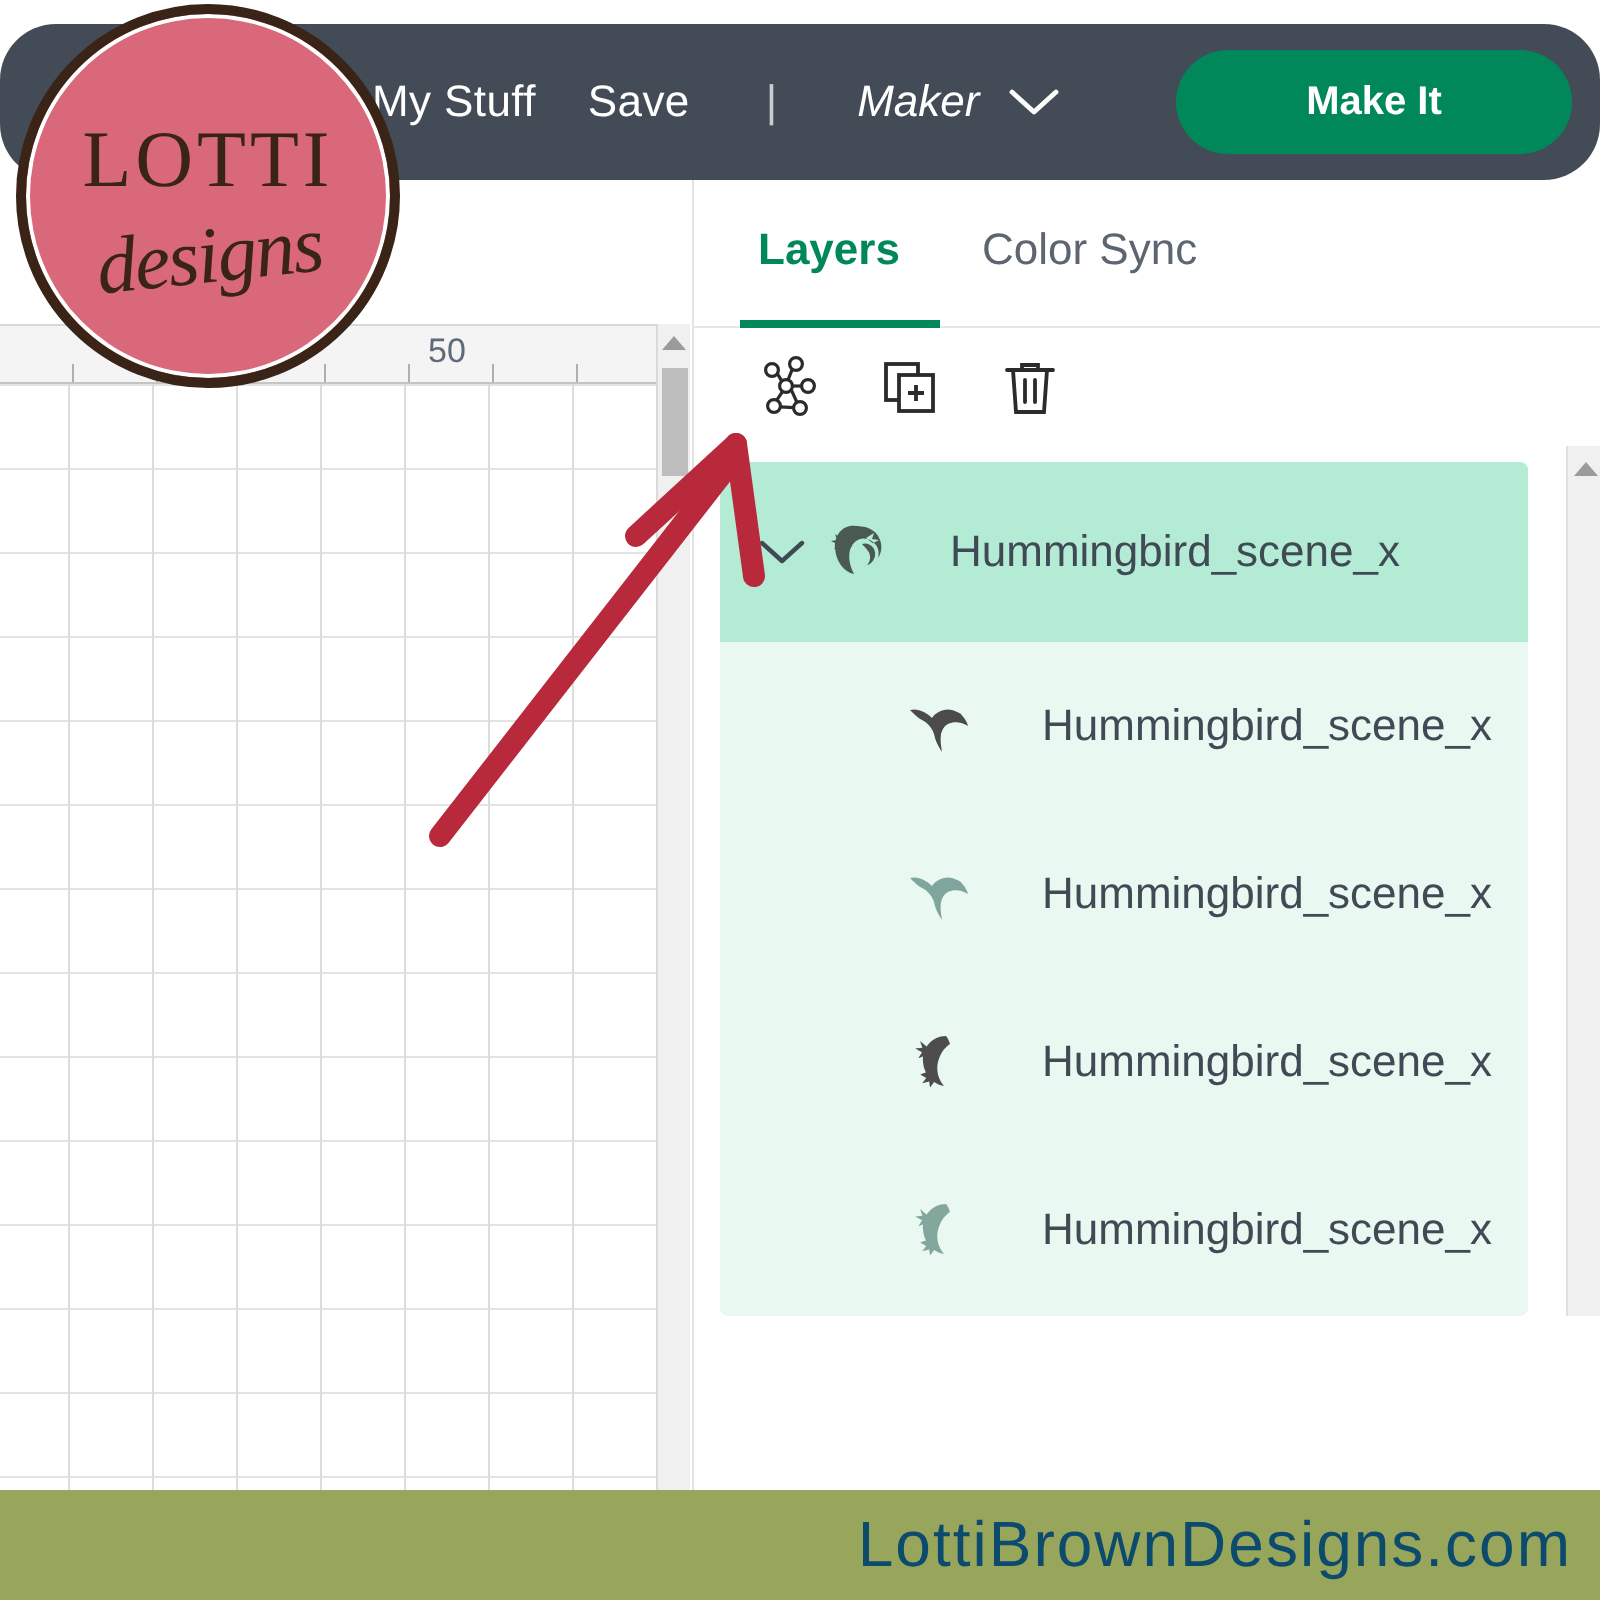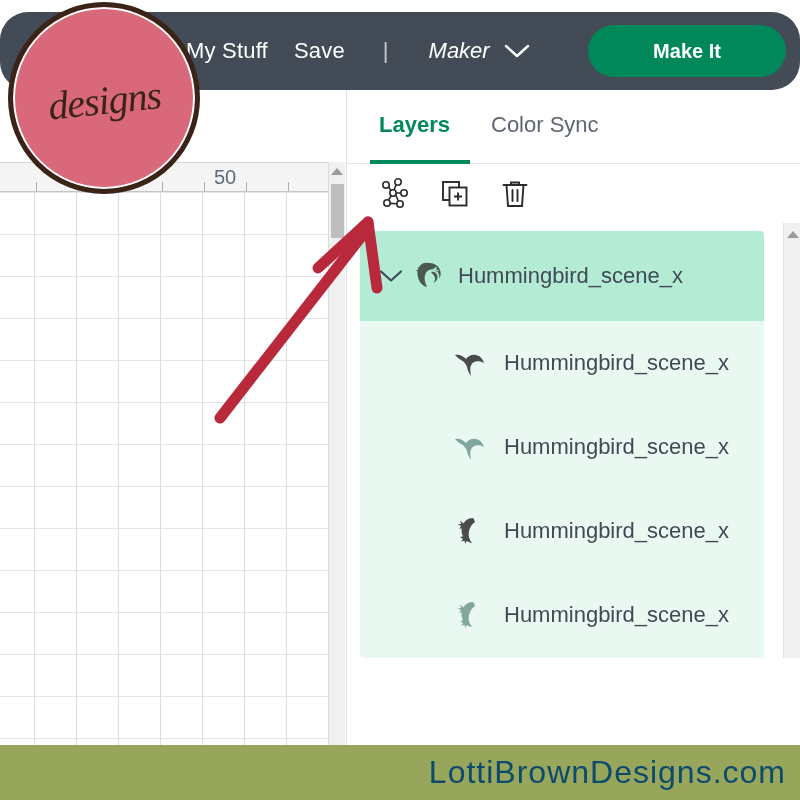--- a/index.html
+++ b/index.html
@@ -110,21 +110,21 @@
   .ruler-tick {
     position: absolute;
     bottom: 0;
     width: 1px;
     height: 9px;
     background: #aeaeae;
   }
   .ruler-label {
     position: absolute;
     top: 3px;
-    font-size: 20px;
+    font-size: 17px;
     color: #5f6b7a;
   }
   
   .grid {
     position: absolute;
     left: 0; top: 102px;
     width: 328px;
     height: 553px;
     background-color: #ffffff;
     background-image:
@@ -267,20 +267,21 @@
   }
   .layer-row.group .layer-thumb { left: 48px; }
   .layer-row.child .layer-thumb { left: 90px; }
   .layer-label {
     position: absolute;
     top: 50%;
     transform: translateY(-50%);
     font-size: 22px;
     color: #3f4a55;
     white-space: nowrap;
+    margin-left: 17px;
   }
   .layer-row.group .layer-label { left: 98px; }
   .layer-row.child .layer-label { left: 144px; }
 
   
   .panel-scroll {
     position: absolute;
     right: 0; top: 133px;
     width: 18px;
     height: 435px;
@@ -525,18 +526,19 @@
   </div>
 </div>
 
 <svg class="annotation" viewBox="0 0 800 800">
   <line x1="220" y1="418" x2="368" y2="228" stroke="#b8293c" stroke-width="11" stroke-linecap="round"></line>
   <line x1="368" y1="222" x2="318" y2="268" stroke="#b8293c" stroke-width="11" stroke-linecap="round"></line>
   <line x1="368" y1="222" x2="377" y2="288" stroke="#b8293c" stroke-width="11" stroke-linecap="round"></line>
 </svg>
 
 <div class="logo">
+  <div class="logo-l1">LOTTI</div>
   <div class="logo-l3">designs</div>
 </div>
 
 <div class="footer">
   <div class="footer-text">LottiBrownDesigns.com</div>
 </div>
 
 </body></html>

